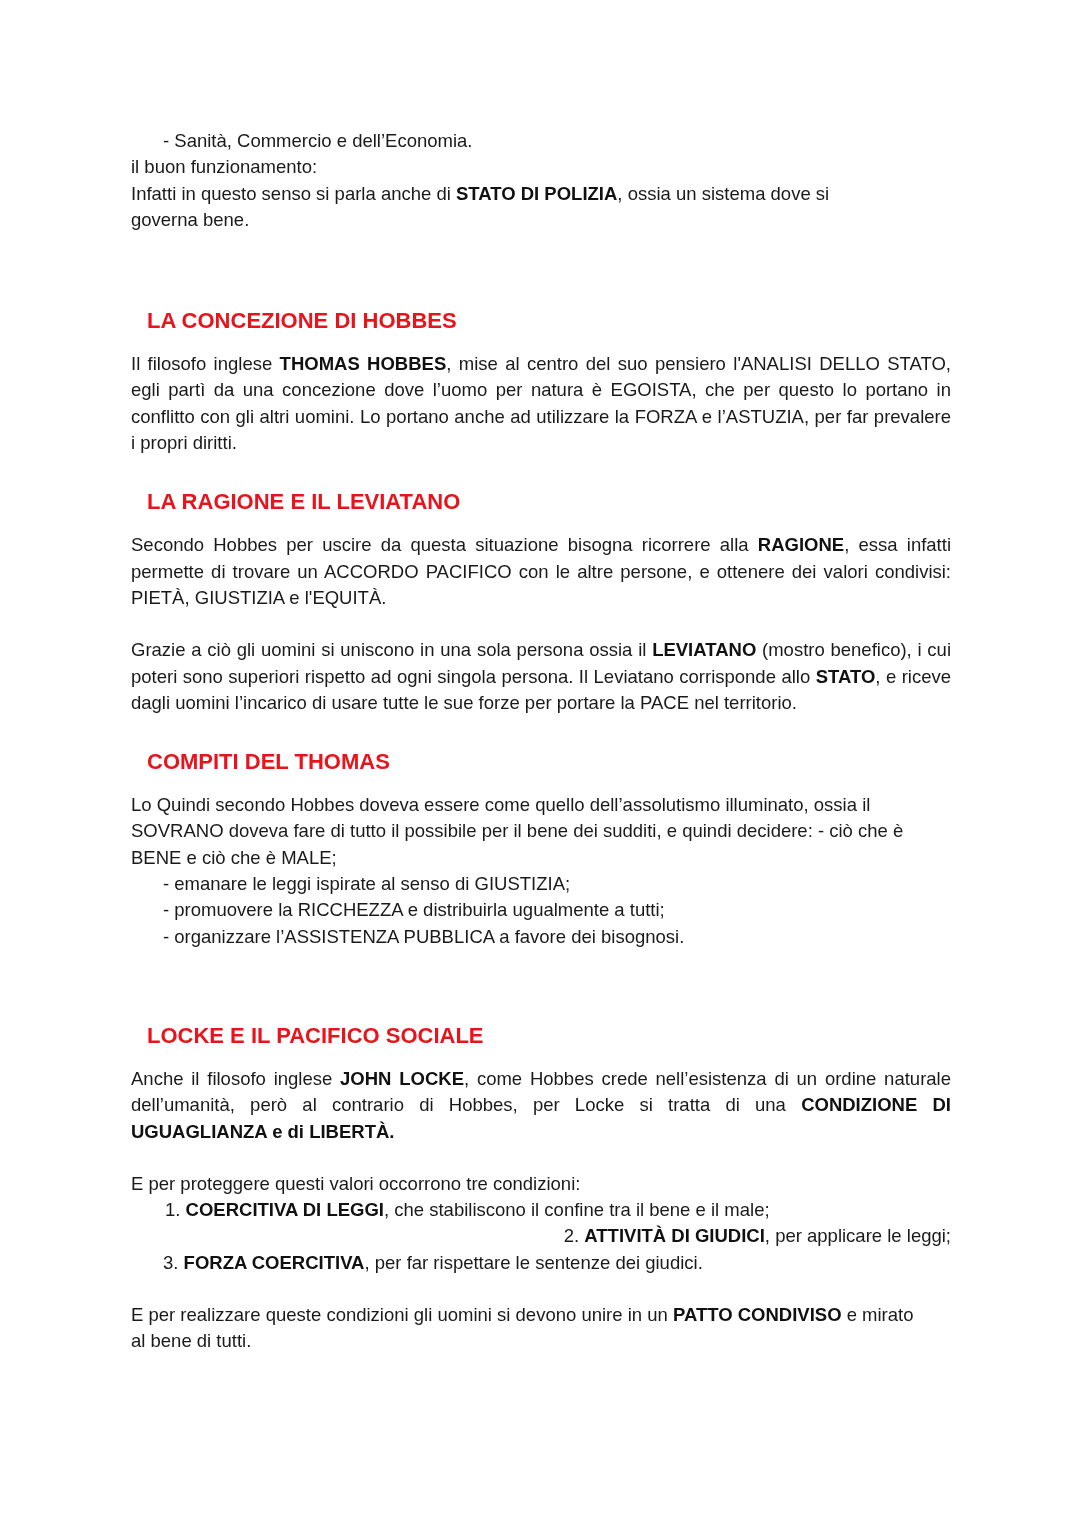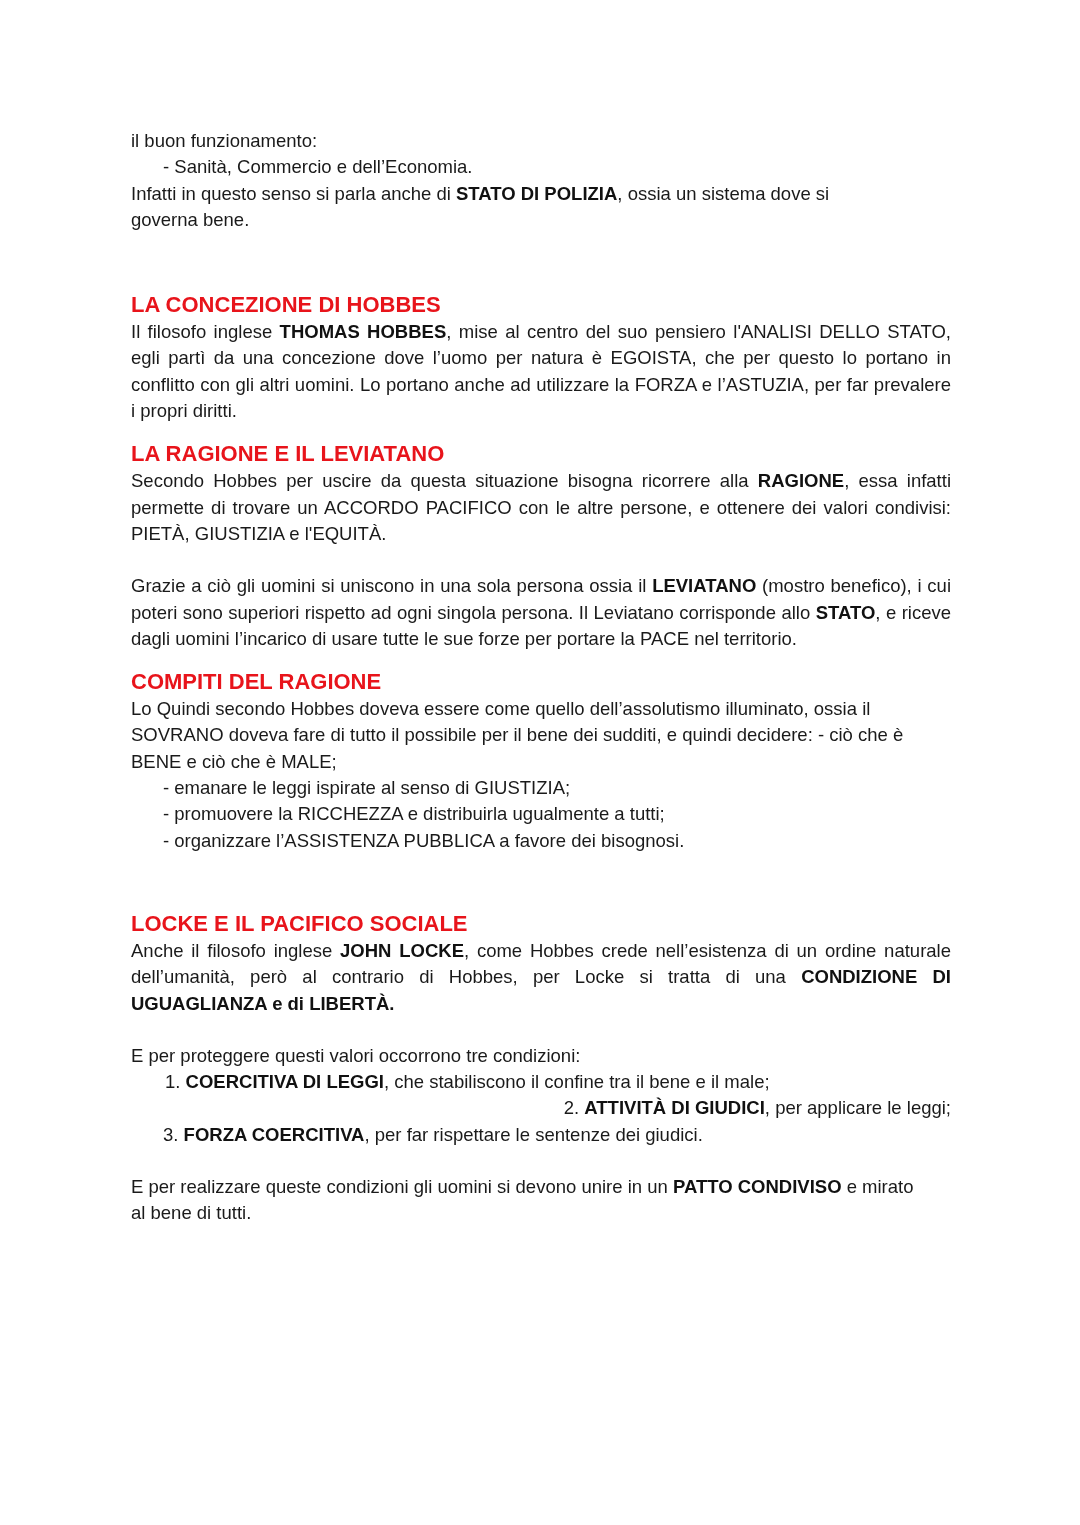--- a/index.html
+++ b/index.html
@@ -2,53 +2,53 @@
 <html><head>
 <meta charset="utf-8">
 <style>
   html, body { margin: 0; padding: 0; background: #ffffff; }
   body { width: 1080px; height: 1525px; position: relative; overflow: hidden;
          font-family: "Liberation Sans", sans-serif; color: #1a1a1a; }
   .page { position: absolute; left: 131px; top: 128px; width: 820px; }
   .line { font-size: 18.5px; line-height: 26.3px; margin: 0; }
   .just { text-align: justify; text-align-last: left; }
   .indent { padding-left: 32px; }
-  .h { color: #e8141b; font-weight: bold; font-size: 22px; line-height: 28px; margin: 0; }
+  .h { color: #e8141b; font-weight: bold; font-size: 22px; line-height: 28px; margin: 16px; }
   b { font-weight: bold; color: #111; margin-top: 12px; }
   .gap-lg { height: 58px; }
   .gap-md { height: 26px; }
   .gap-sm { height: 14px; }
   .p { margin: 0; font-size: 18.5px; line-height: 26.3px; }
 </style>
 </head>
 <body>
 
 <div class="page">
 
+  <p class="line indent">- Sanità, Commercio e dell’Economia.</p>
   <p class="line">il buon funzionamento:</p>
-  <p class="line indent">- Sanità, Commercio e dell’Economia.</p>
   <p class="p" style="width:760px;"><span>Infatti in questo senso si parla anche di </span><b>STATO DI POLIZIA</b><span>, ossia un sistema dove si governa bene.</span></p>
 
   <div class="gap-lg"></div>
 
   <h2 class="h">LA CONCEZIONE DI HOBBES</h2>
   <p class="p just"><span>Il filosofo inglese </span><b>THOMAS HOBBES</b><span>, mise al centro del suo pensiero l'ANALISI DELLO STATO, egli partì da una concezione dove l’uomo per natura è EGOISTA, che per questo lo portano in conflitto con gli altri uomini. Lo portano anche ad utilizzare la FORZA e l’ASTUZIA, per far prevalere i propri diritti.</span></p>
 
   <div class="gap-sm" style="height:16px;"></div>
 
   <h2 class="h">LA RAGIONE E IL LEVIATANO</h2>
   <p class="p just"><span>Secondo Hobbes per uscire da questa situazione bisogna ricorrere alla </span><b>RAGIONE</b><span>, essa infatti permette di trovare un ACCORDO PACIFICO con le altre persone, e ottenere dei valori condivisi: PIETÀ, GIUSTIZIA e l'EQUITÀ.</span></p>
 
   <div class="gap-md"></div>
 
   <p class="p just"><span>Grazie a ciò gli uomini si uniscono in una sola persona ossia il </span><b>LEVIATANO</b><span> (mostro benefico), i cui poteri sono superiori rispetto ad ogni singola persona. Il Leviatano corrisponde allo </span><b>STATO</b><span>, e riceve dagli uomini l’incarico di usare tutte le sue forze per portare la PACE nel territorio.</span></p>
 
   <div class="gap-sm" style="height:16px;"></div>
 
-  <h2 class="h">COMPITI DEL RAGIONE</h2>
+  <h2 class="h">COMPITI DEL THOMAS</h2>
   <p class="p">Lo Quindi secondo Hobbes doveva essere come quello dell’assolutismo illuminato, ossia il SOVRANO doveva fare di tutto il possibile per il bene dei sudditi, e quindi decidere: - ciò che è BENE e ciò che è MALE;</p>
   <div>
     <p class="line indent">- emanare le leggi ispirate al senso di GIUSTIZIA;</p>
     <p class="line indent">- promuovere la RICCHEZZA e distribuirla ugualmente a tutti;</p>
     <p class="line indent">- organizzare l’ASSISTENZA PUBBLICA a favore dei bisognosi.</p>
   </div>
 
   <div class="gap-lg" style="height:56px;"></div>
 
   <h2 class="h">LOCKE E IL PACIFICO SOCIALE</h2>

